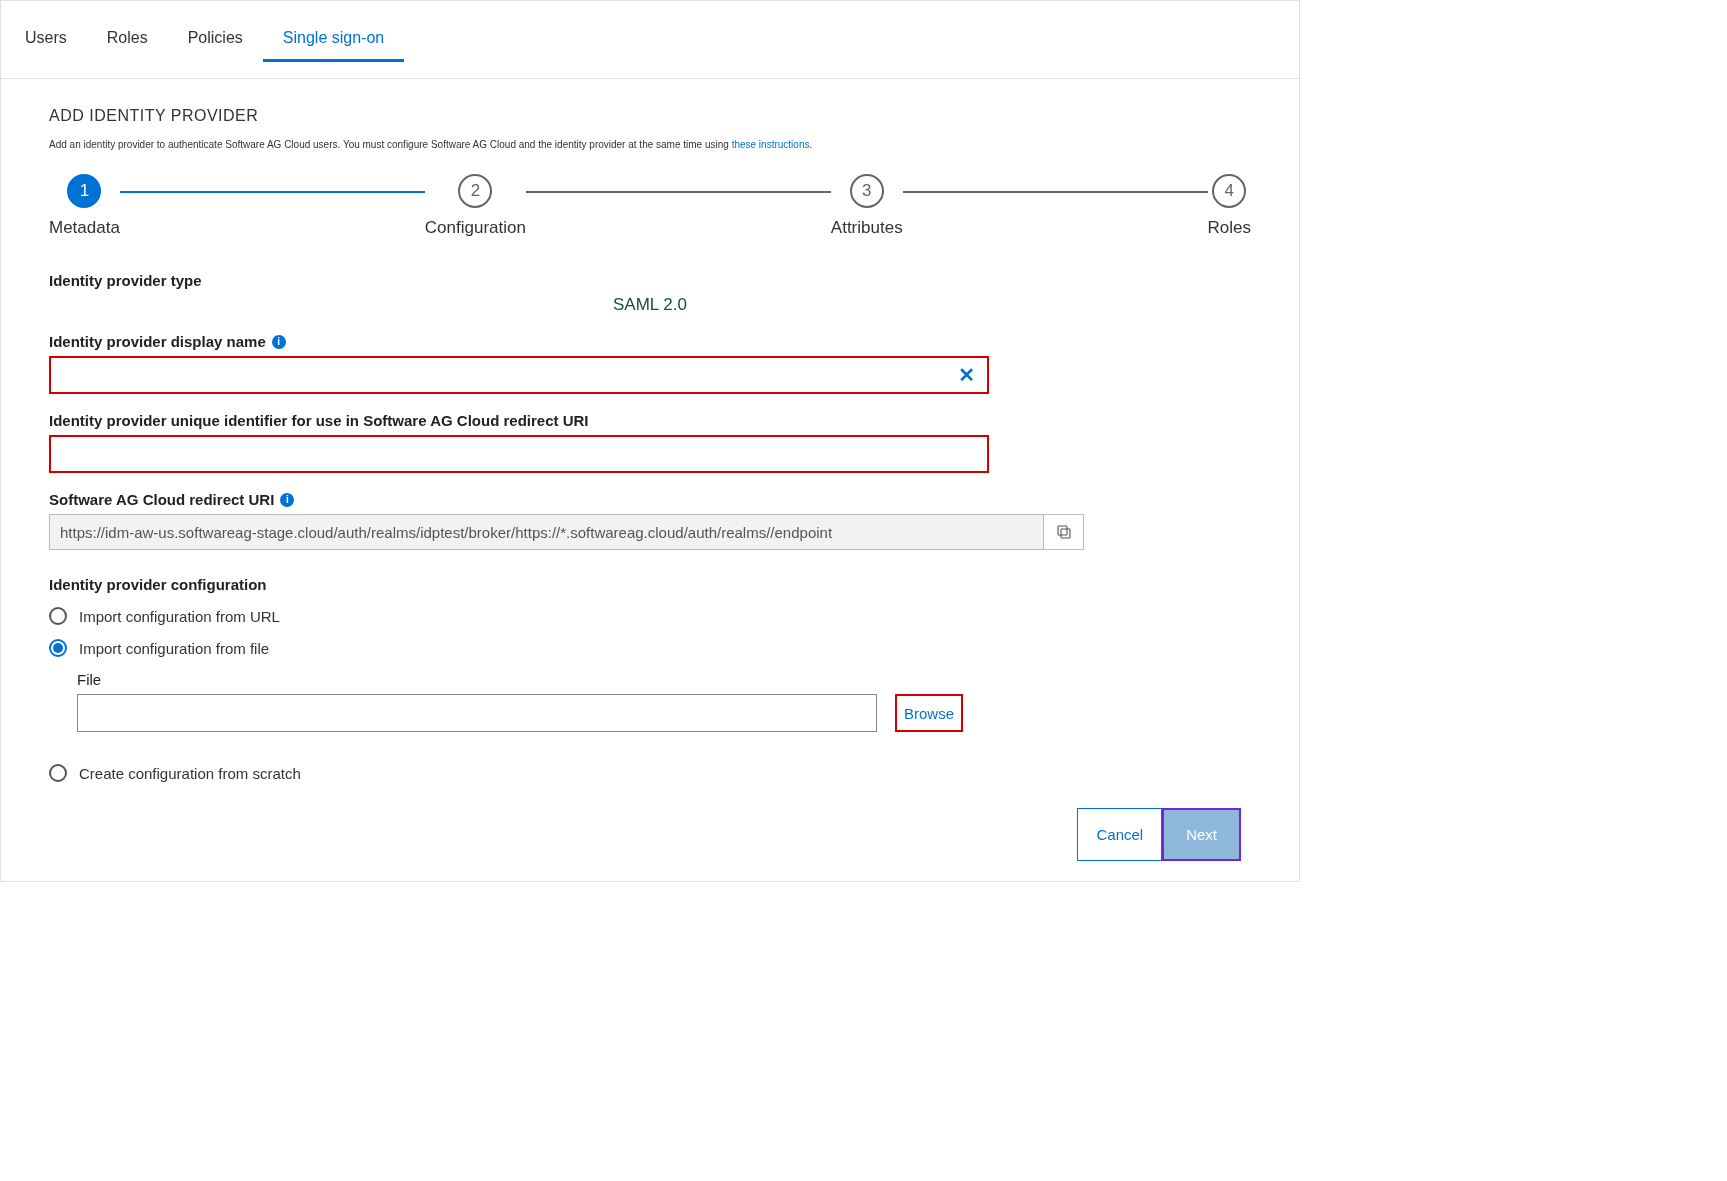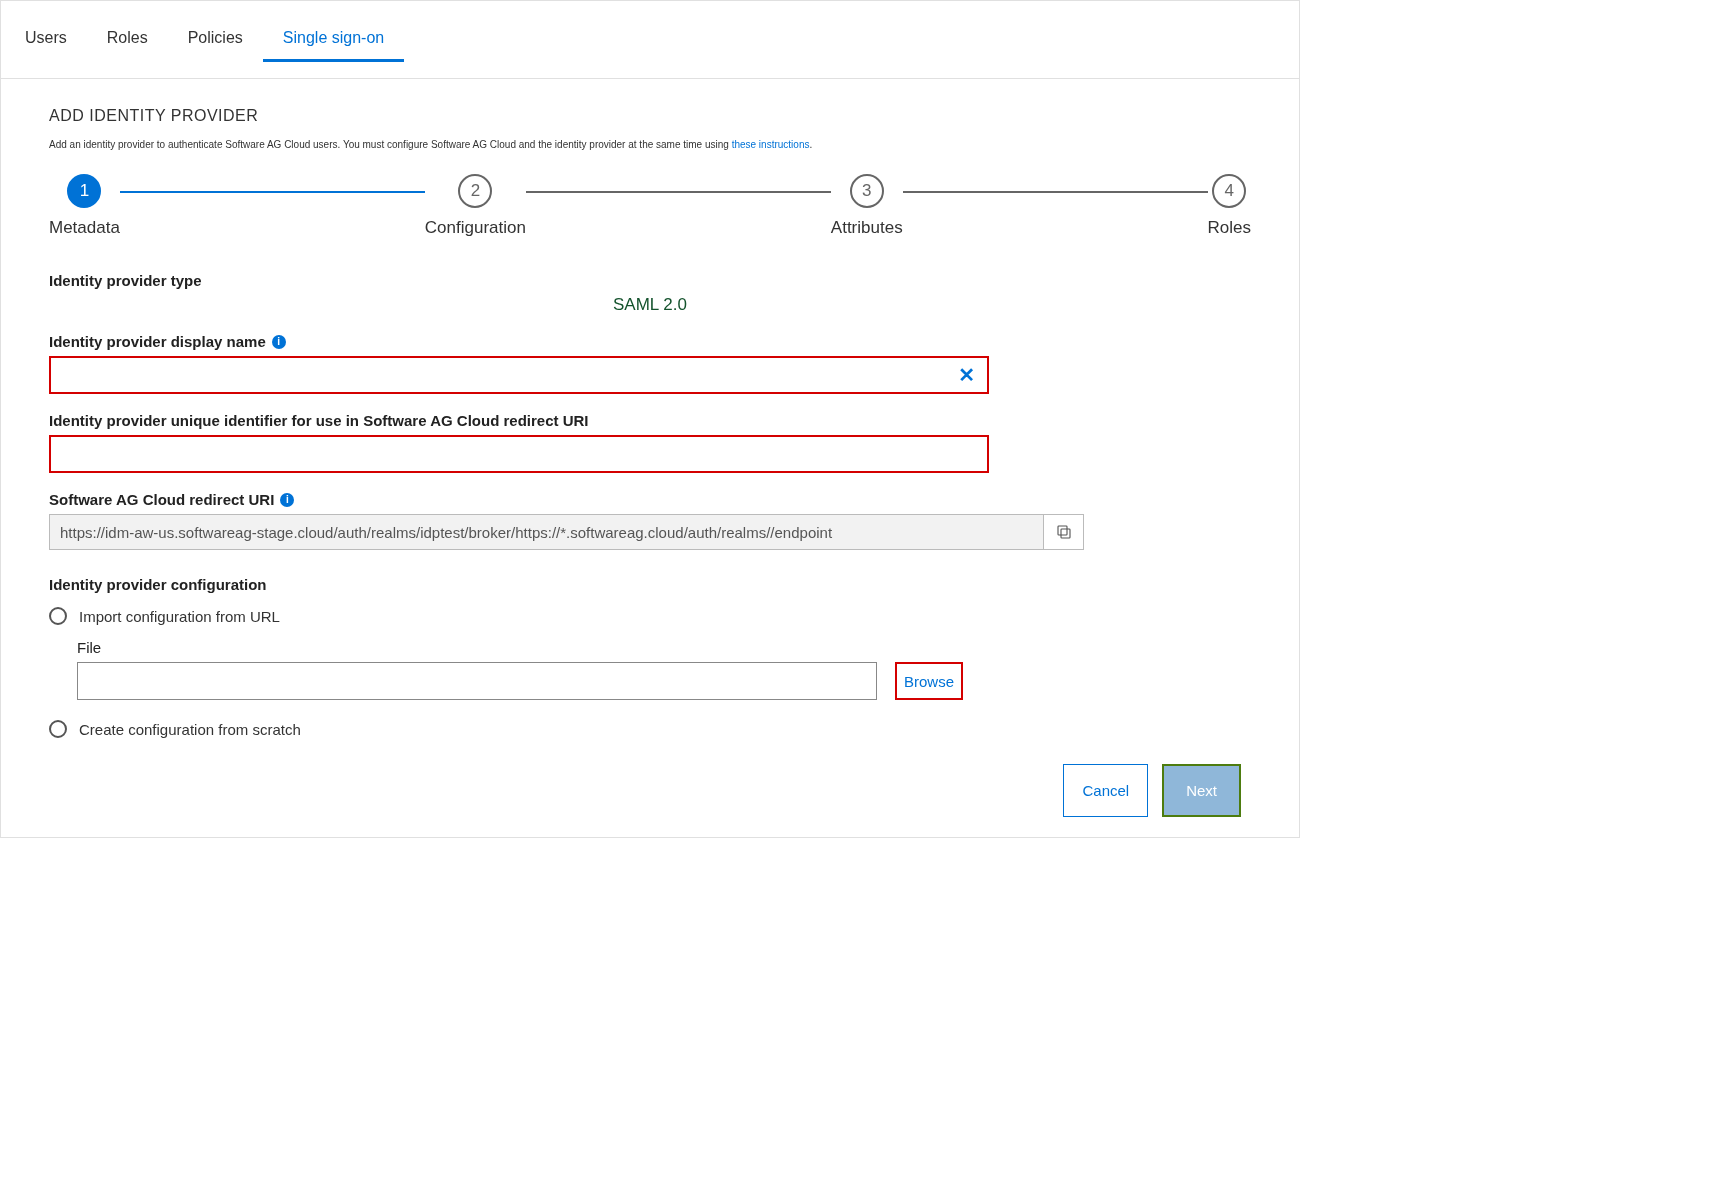--- a/index.html
+++ b/index.html
@@ -189,21 +189,21 @@
   .radio.selected { border-color: #0072d6; }
   .radio.selected::after {
     content: "";
     width: 10px; height: 10px;
     border-radius: 50%;
     background: #0072d6;
   }
   .file-block {
     margin-left: 28px;
     margin-top: 8px;
-    margin-bottom: 20px;
+    margin-bottom: 32px;
   }
   .file-row {
     display: flex;
     align-items: stretch;
     gap: 18px;
   }
   .file-input {
     width: 800px;
     height: 38px;
     border: 1px solid #888;
@@ -218,37 +218,36 @@
     font-size: 15px;
     display: flex;
     align-items: center;
     justify-content: center;
     cursor: pointer;
   }
   
   .footer {
     display: flex;
     justify-content: flex-end;
-    gap: 14px;
     padding-right: 10px;
     margin-top: 26px;
   }
   .btn-cancel {
     padding: 8px 18px;
     border: 1px solid #0072d6;
     color: #0072d6;
     background: #fff;
     font-size: 15px;
     cursor: pointer;
   }
   .btn-next {
     padding: 16px 22px;
     background: #8fb7d9;
     color: #fff;
-    border: 2px solid #4d7c0f;
+    border: 2px solid #6d28d9;
     font-size: 15px;
     cursor: pointer;
   }
 </style>
 </head>
 <body>
 
 <div class="page">
 
   <div class="tabs">
@@ -328,20 +327,24 @@
       </div>
     </div>
 
     <div class="section-label">Identity provider configuration</div>
 
     <div class="radio-row">
       <span class="radio"></span>
       <span>Import configuration from URL</span>
     </div>
 
+    <div class="radio-row">
+      <span class="radio selected"></span>
+      <span>Import configuration from file</span>
+    </div>
 
     <div class="file-block">
       <div class="field-label" style="font-weight:400">File</div>
       <div class="file-row">
         <input class="file-input" type="text" value="" style="">
         <div class="browse-btn">Browse</div>
       </div>
     </div>
 
     <div class="radio-row">

